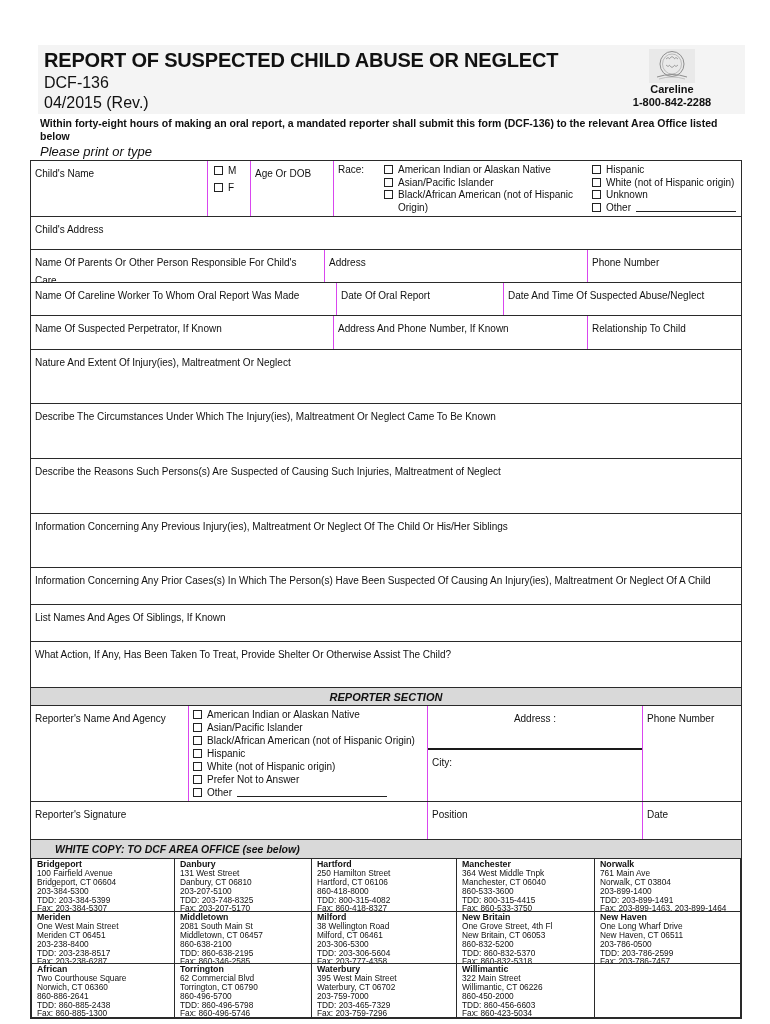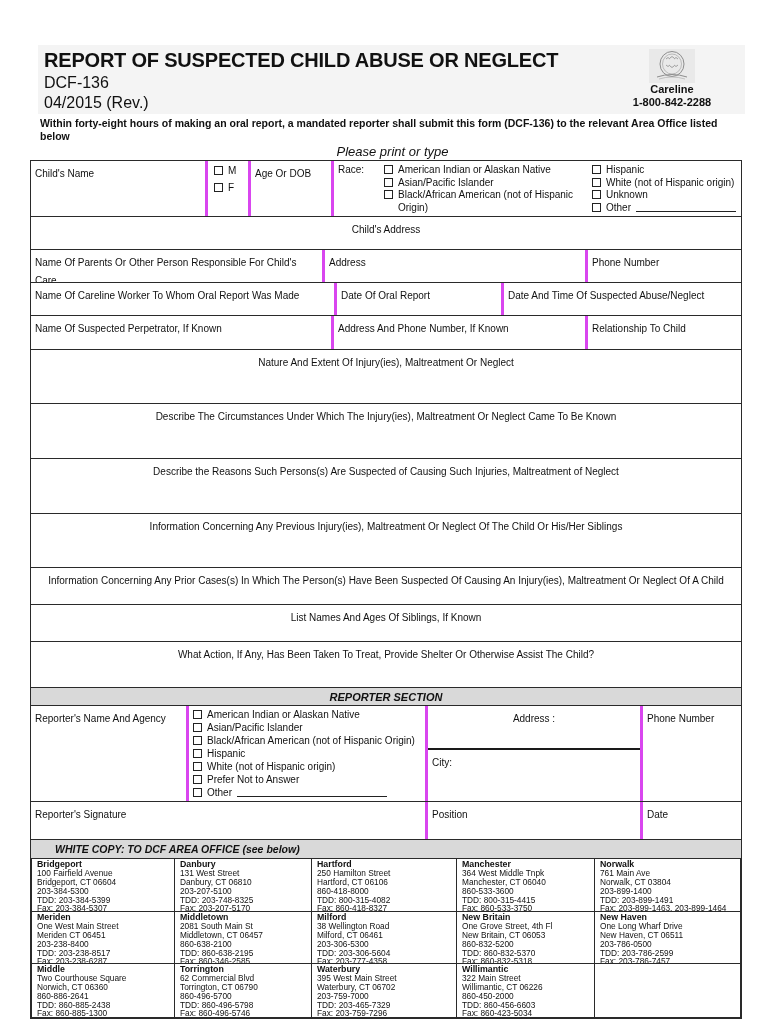--- a/index.html
+++ b/index.html
@@ -20,29 +20,29 @@
     min-height:60px;
   }
   .title { font-size:20px; font-weight:bold; letter-spacing:-0.2px; }
   .sub   { font-size:16px; margin-top:2px; }
   .careline-block { text-align:center; width:130px; }
   .seal  { width:46px; height:34px; background:#e9e9e9; margin:0 auto; }
   .careline-name, .careline-phone { font-weight:bold; font-size:11px; line-height:13px; }
 
   .instructions { margin:3px 25px 0 40px; font-size:10.5px; line-height:13px; }
   .instr-bold { font-weight:bold; }
-  .print-type { text-align:center; font-style:italic; font-size:13px; margin-top:2px; font-family:"Liberation Sans", sans-serif; }
+  .print-type { font-style:italic; font-size:13px; margin-top:2px; font-family:"Liberation Sans", sans-serif; }
 
   
   .main-table { margin-left:30px; width:712px; border:1px solid #2a2a2a; margin-top:2px; }
   .row { display:flex; border-top:1px solid #2a2a2a; align-items:stretch; }
   .row.first { border-top:none; }
-  .cell { border-right:3px solid #d946ef; padding:2px 4px; position:relative; overflow:hidden; }
+  .cell { border-right:1px solid #d946ef; padding:2px 4px; position:relative; overflow:hidden; }
   .cell.last { border-right:none; }
-  .cell.full { flex:1 1 auto; border-right:none;text-align:center; }
+  .cell.full { flex:1 1 auto; border-right:none; }
   .lbl { font-size:10px; line-height:12px; }
 
   
   .cb { display:flex; align-items:flex-start; gap:5px; font-size:10px; line-height:12.5px; cursor:default; }
   .box { width:9px; height:9px; border:1px solid #222; flex:0 0 9px; margin-top:1px; background:#fff; }
   .uline { display:inline-block; border-bottom:1px solid #222; height:10px; }
   .uline.w105 { width:100px; }
   .uline.w150 { width:150px; }
 
   .sex-cell { display:flex; flex-direction:column; gap:4px; padding-top:4px; padding-left:6px; }
@@ -416,21 +416,21 @@
             <div>One Long Wharf Drive</div>
             <div>New Haven, CT 06511</div>
             <div>203-786-0500</div>
             <div>TDD: 203-786-2599</div>
             <div>Fax: 203-786-7457</div>
           </div>
       </div>
     </div>
     <div class="orow" style="height:54px">
       <div class="ocell" style="flex:0 0 143px">
-        <div class="oname">Middle</div>
+        <div class="oname">African</div>
         <div class="olines">
             <div>Two Courthouse Square</div>
             <div>Norwich, CT 06360</div>
             <div>860-886-2641</div>
             <div>TDD: 860-885-2438</div>
             <div>Fax: 860-885-1300</div>
           </div>
       </div>
       <div class="ocell" style="flex:0 0 137px">
         <div class="oname">Torrington</div>

